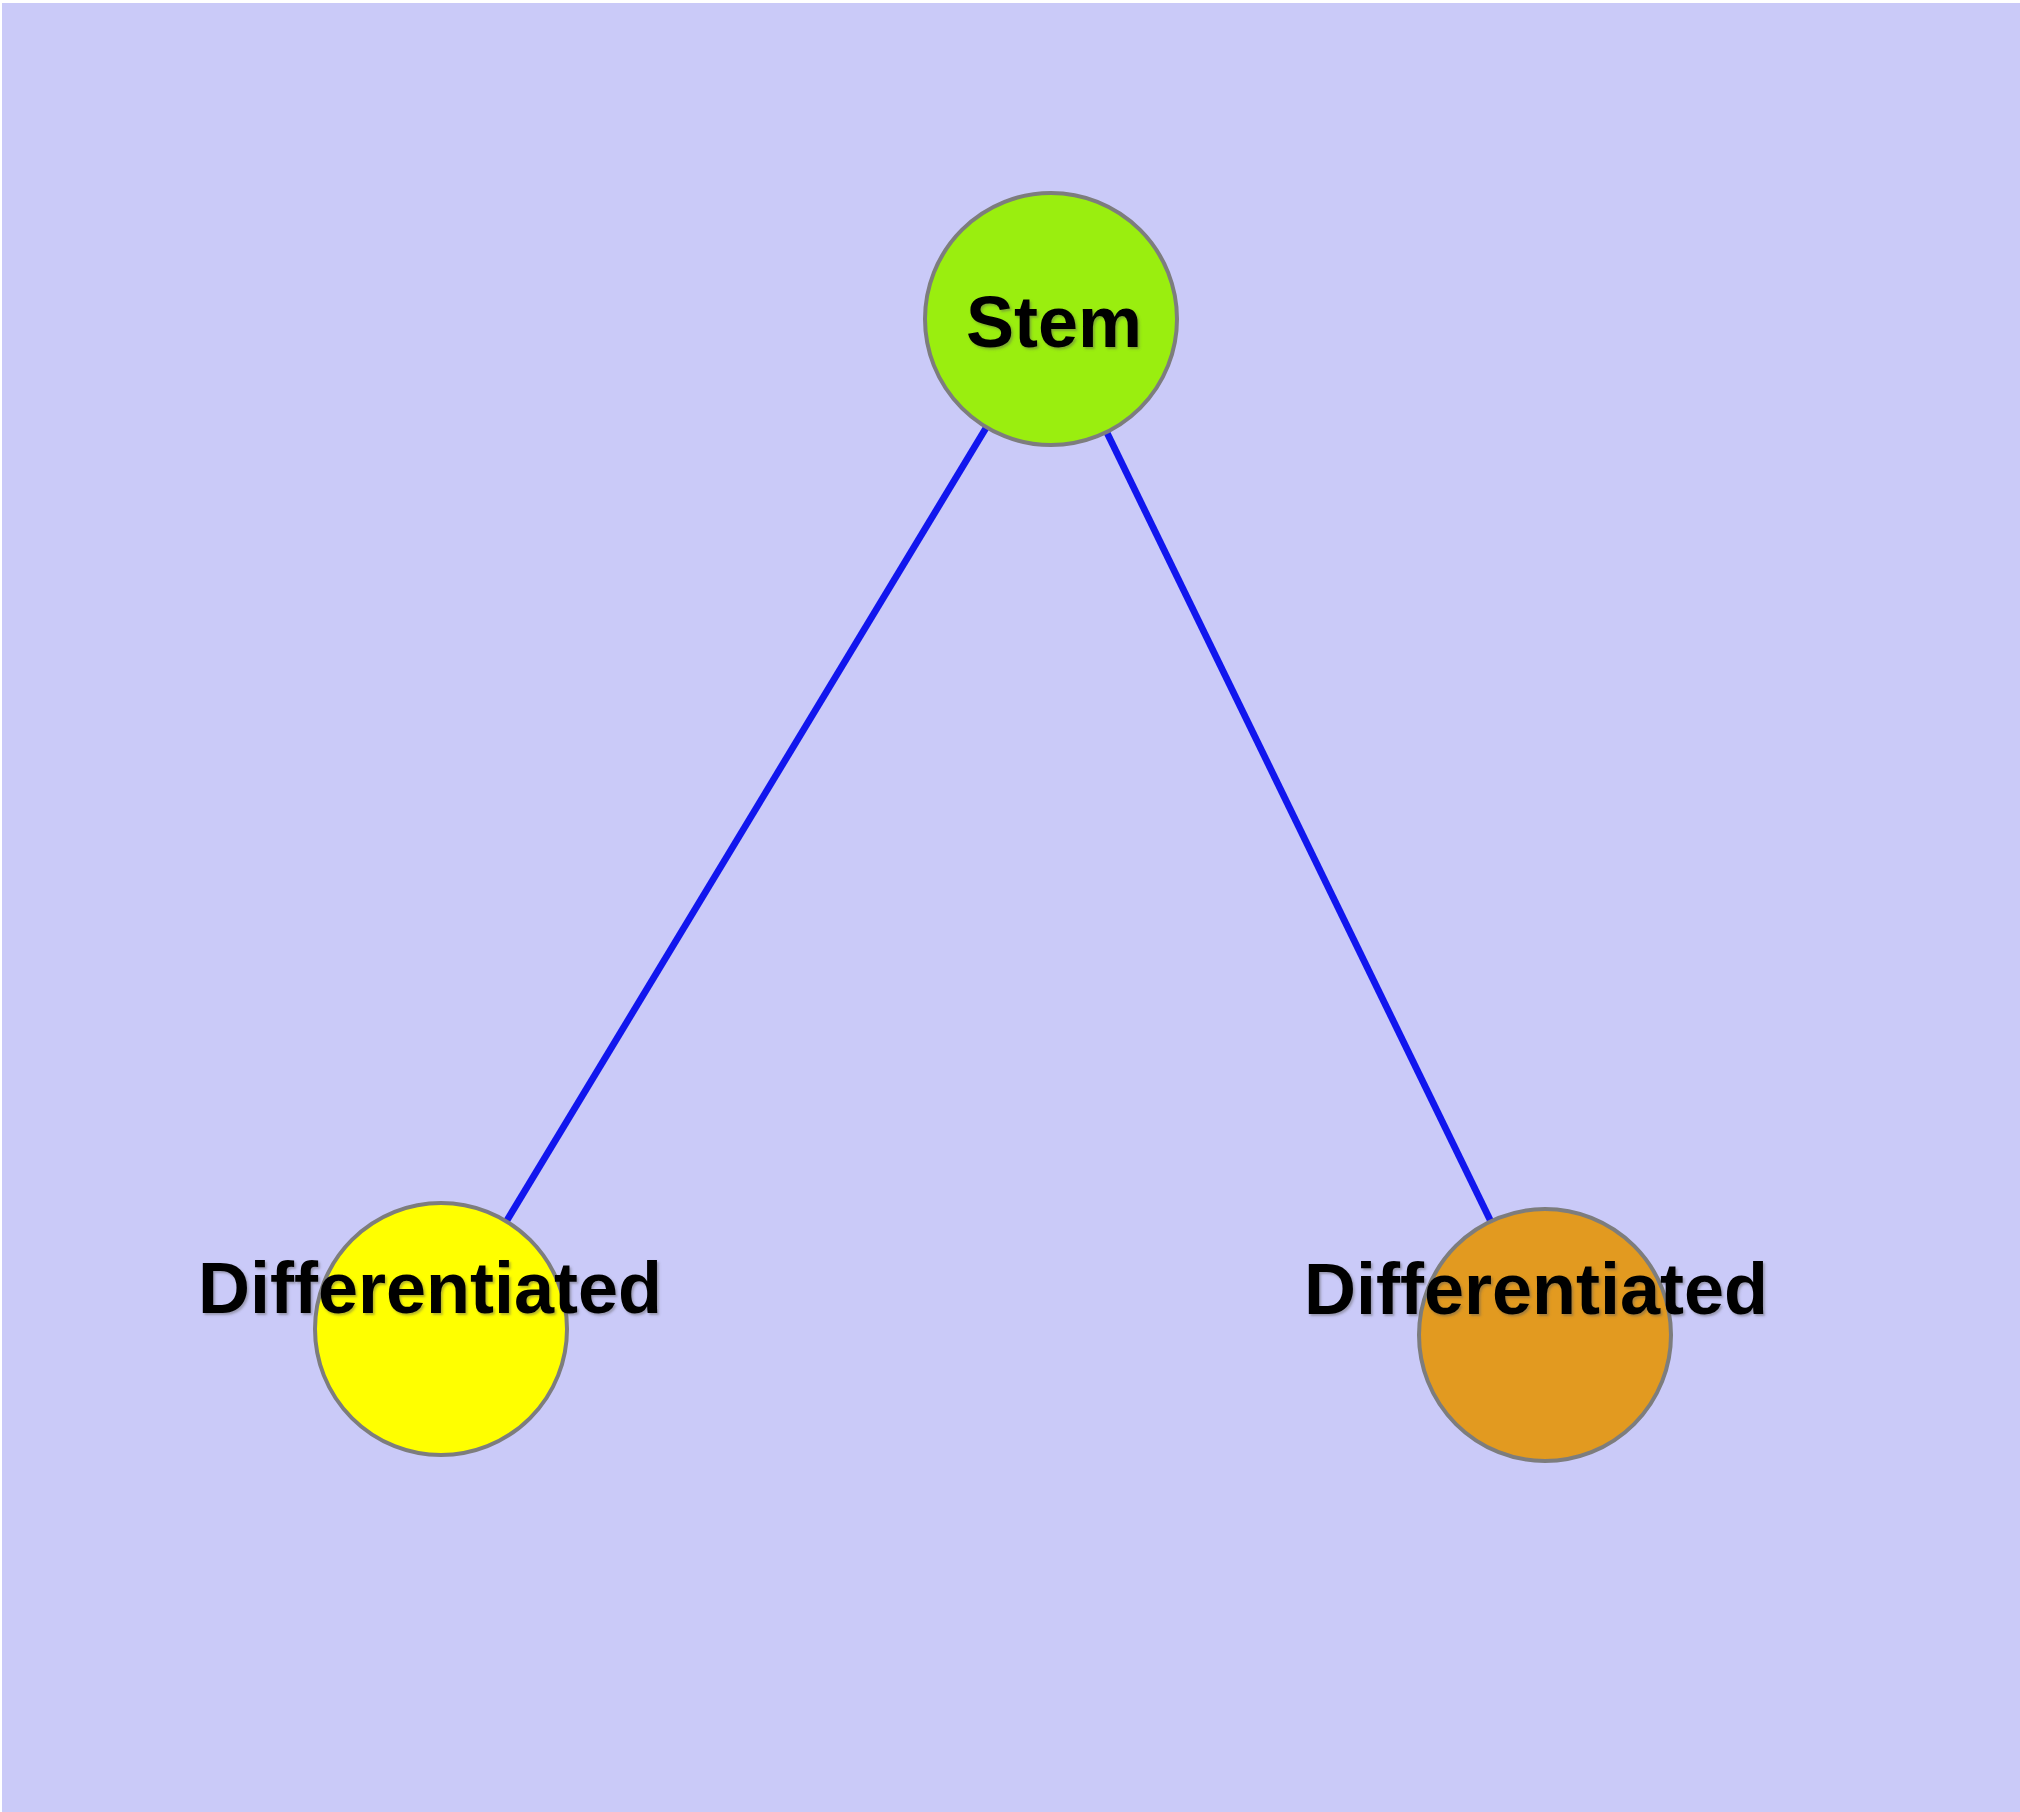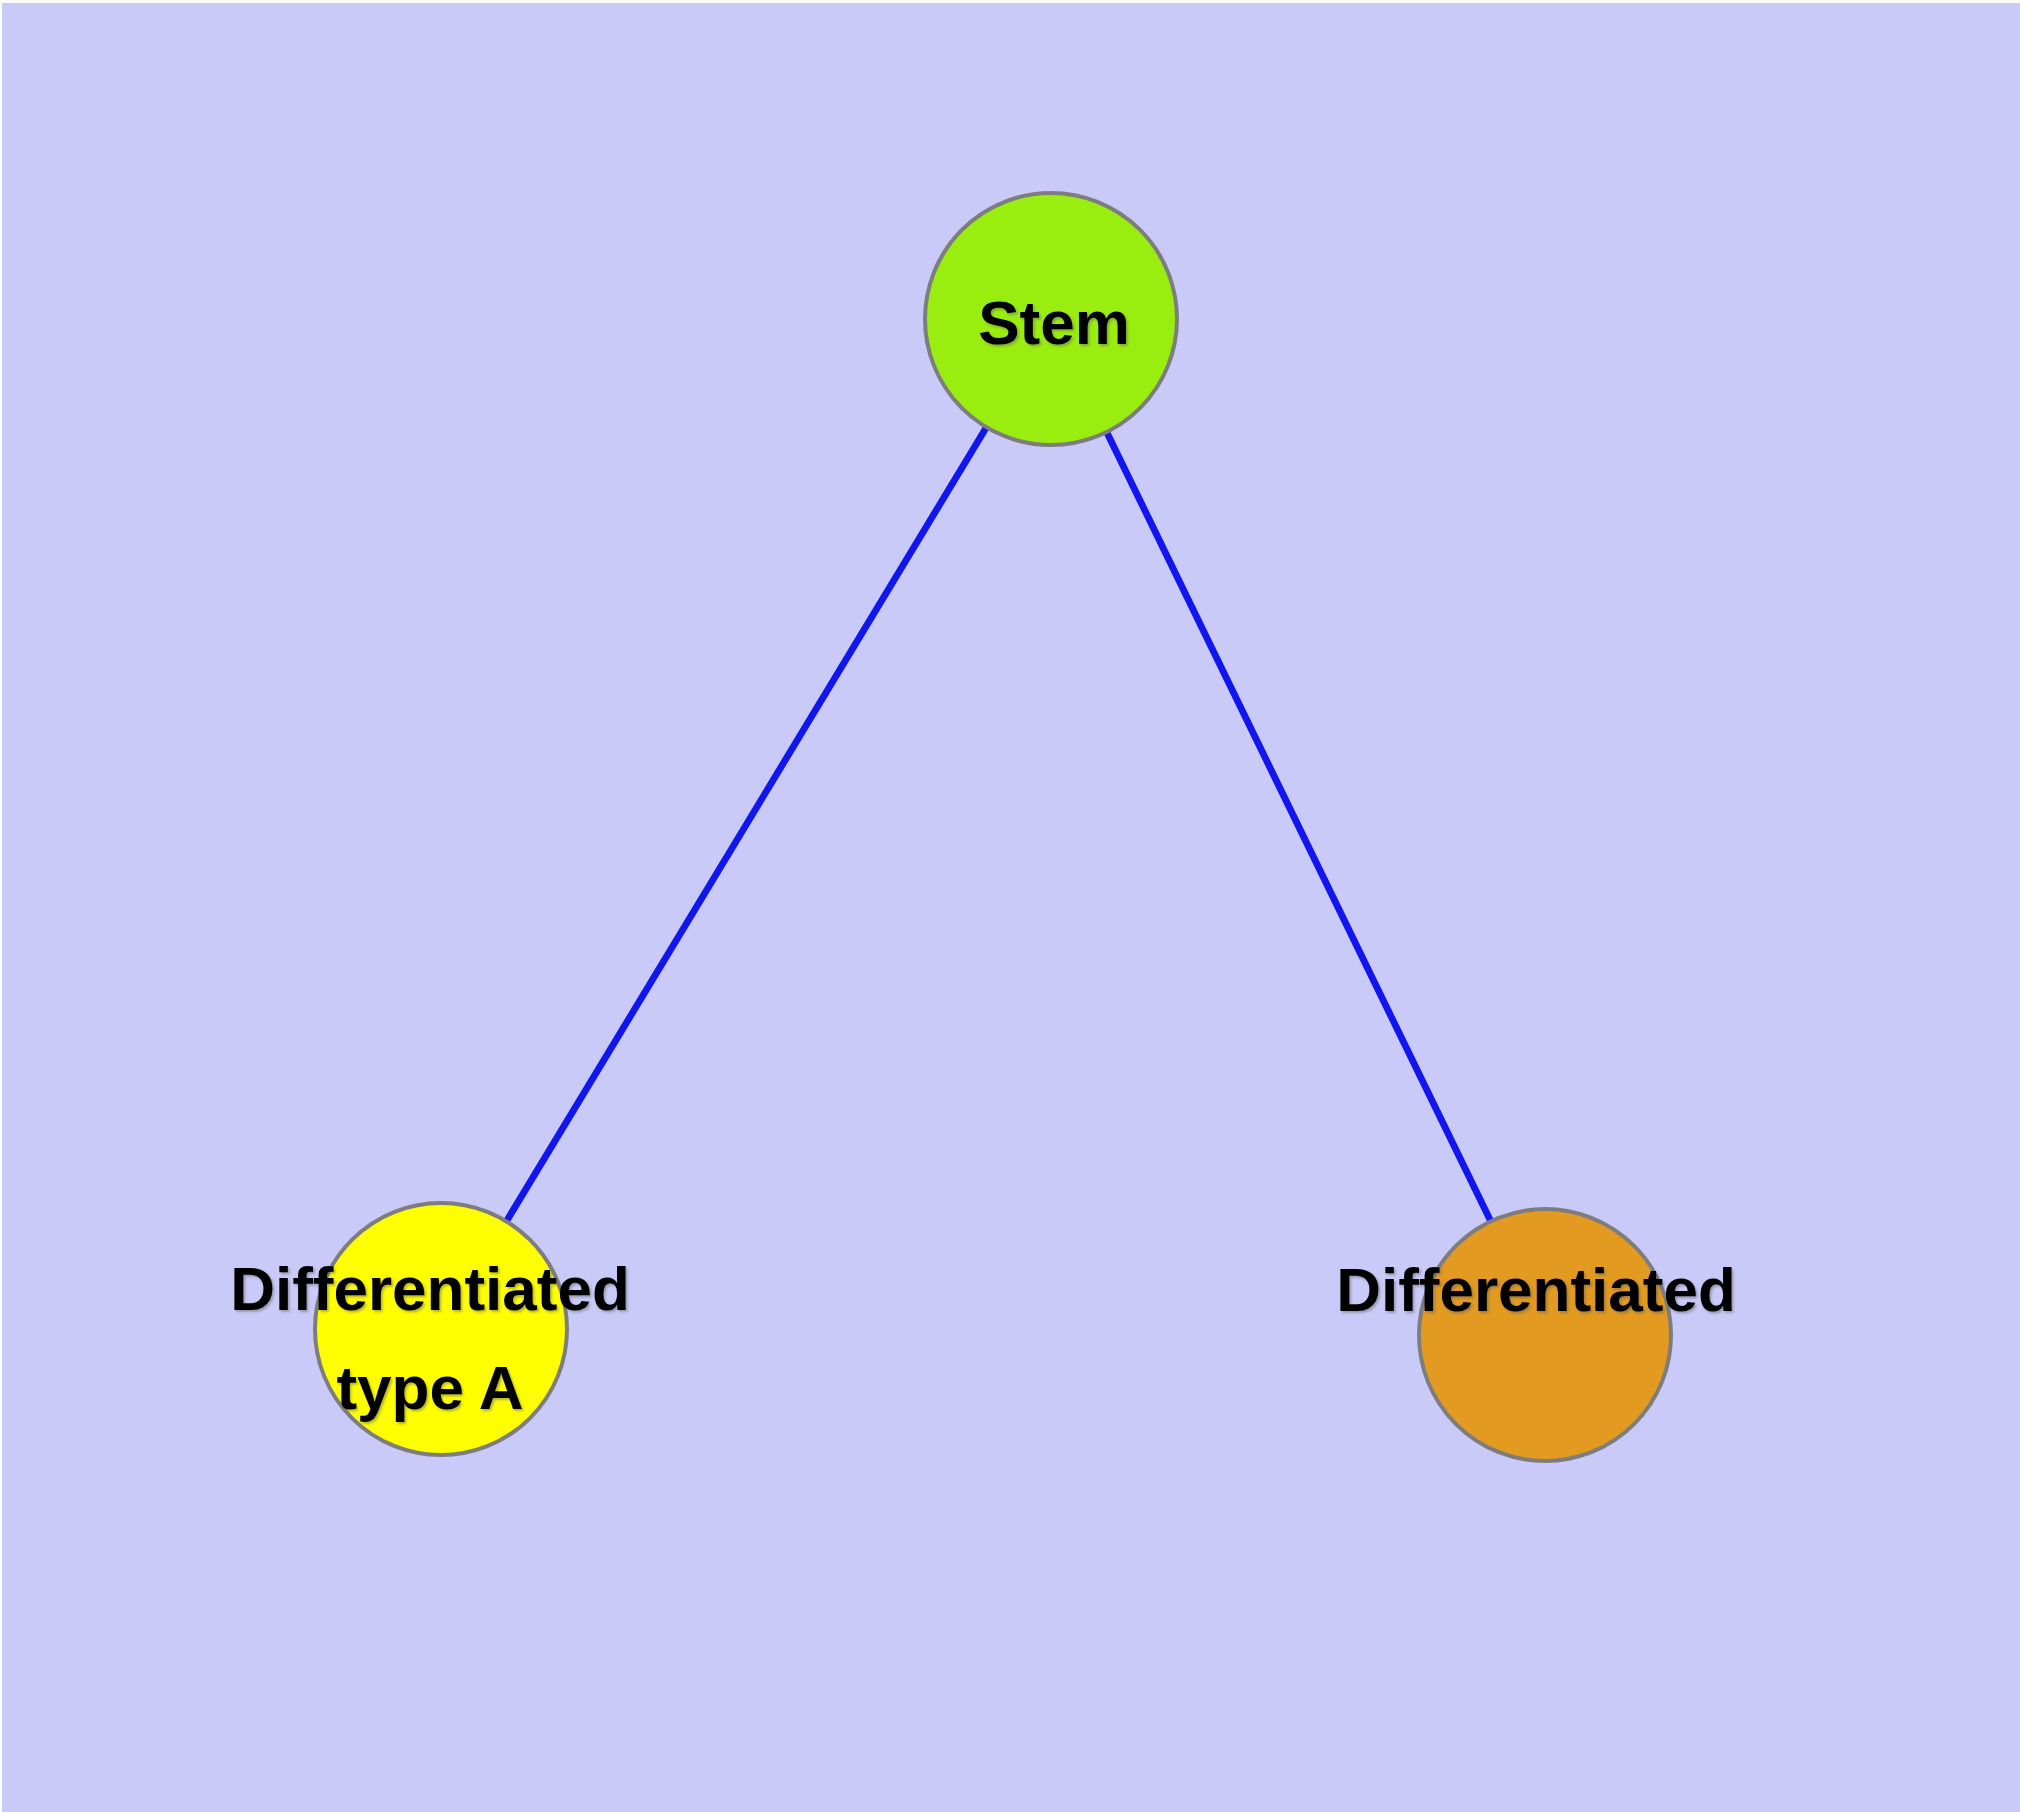--- a/index.html
+++ b/index.html
@@ -26,23 +26,23 @@
   .node-circle {
     position: absolute;
     border-radius: 50%;
     box-sizing: border-box;
     z-index: 2;
   }
   .node-label {
     position: absolute;
     transform: translateX(-50%);
     z-index: 3;
-    text-align: center;
+    text-align: right;
     font-weight: 700;
-    font-size: 62px;
+    font-size: 72px;
     line-height: 99px;
     color: #000000;
     white-space: nowrap;
     text-shadow: 1.7px 1.7px 2.5px rgba(90,90,90,0.45);
   }
   .label-line {
     display: block;
   }
   .label-line:empty {
     display: none;
@@ -60,19 +60,18 @@
   <div class="node-circle" style="width: 256px; height: 256px; left: 921px; top: 188px; background: rgb(154, 238, 15); border: 4.2px solid rgb(125, 125, 125);"></div>
   <div class="node-circle" style="width: 256px; height: 256px; left: 311px; top: 1198px; background: rgb(255, 255, 0); border: 4.2px solid rgb(125, 125, 125);"></div>
   <div class="node-circle" style="width: 256px; height: 256px; left: 1415px; top: 1204px; background: rgb(226, 154, 32); border: 4.2px solid rgb(125, 125, 125);"></div>
 
   <div class="node-label" style="left: 1052px; top: 270px;">
     <span class="label-line">Stem</span>
 
   </div>
   <div class="node-label" style="left: 428px; top: 1236px;">
     <span class="label-line">Differentiated</span>
-    <span class="label-line">type A</span>
   </div>
   <div class="node-label" style="left: 1534px; top: 1237px;">
     <span class="label-line">Differentiated</span>
   </div>
 </div>
 
 
 </body></html>

